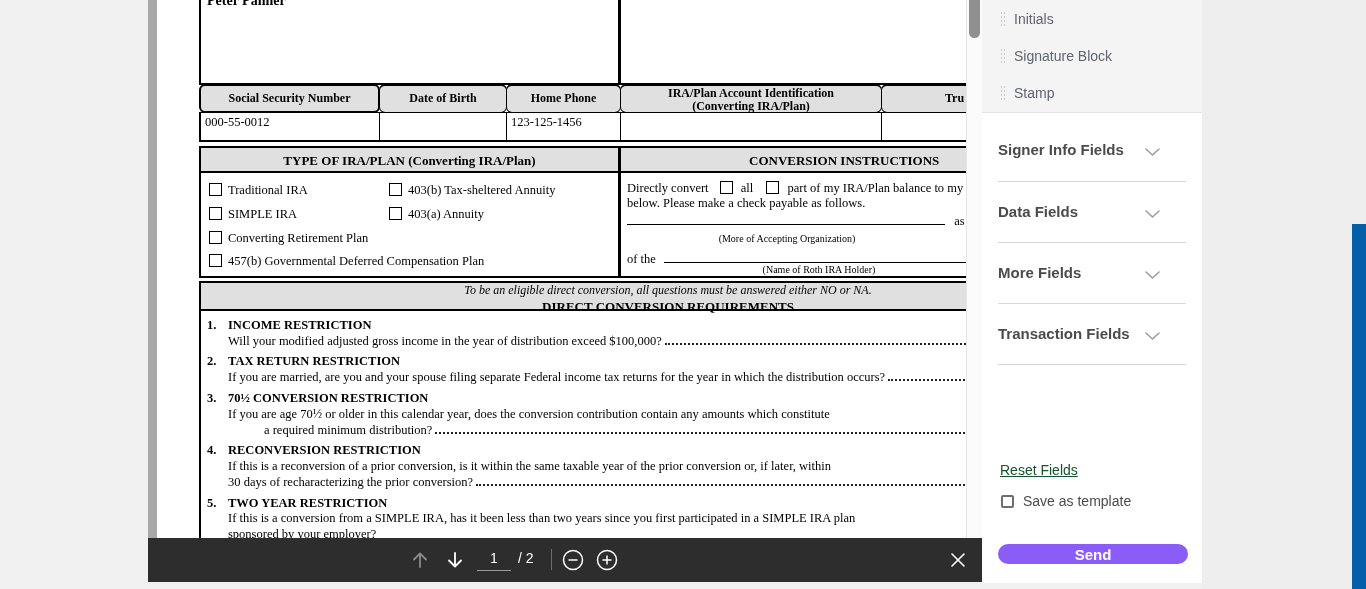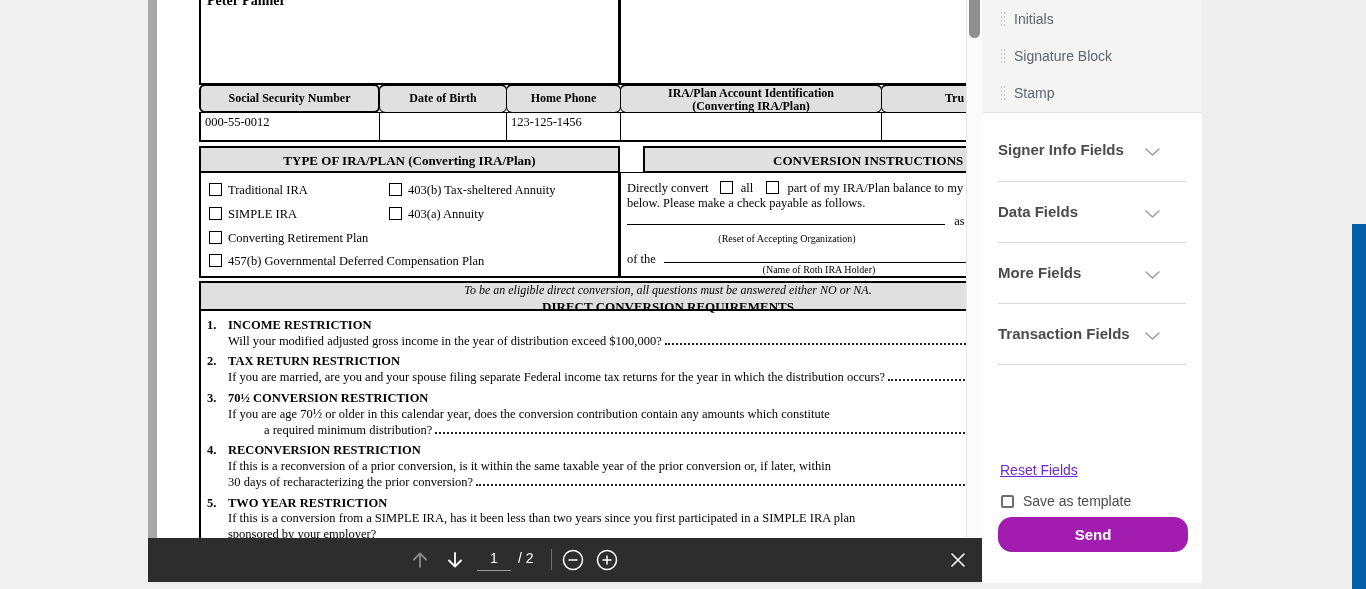--- a/index.html
+++ b/index.html
@@ -41,26 +41,26 @@
   .sidebar { left:982px; top:0; width:220px; height:583px; background:#ffffff; }
   .tray { position:absolute; left:0; top:0; width:220px; height:113px; background:#f4f4f4; border-bottom:1px solid #e3e3e3; }
   .tray-item { position:absolute; left:18px; height:18px; display:flex; align-items:center; cursor:grab; }
   .drag-handle { width:5px; height:16px; margin-right:9px;
       background-image: radial-gradient(circle, #c7cace 1.1px, transparent 1.1px);
       background-size: 3px 4px; }
   .tray-label { font-size:14px; color:#5f6570; }
   .section-label { position:absolute; left:16px; font-size:15px; font-weight:bold; color:#4b4b4b; cursor:pointer; }
   .chev { position:absolute; left:162px; cursor:pointer; }
   .sep { position:absolute; left:16px; width:188px; height:1px; background:#d7d7d7; }
-  .reset-link { position:absolute; left:18px; top:462px; font-size:14px; color:#6d28d9; text-decoration:underline; cursor:pointer; }
+  .reset-link { position:absolute; left:18px; top:462px; font-size:14px; color:#14532d; text-decoration:underline; cursor:pointer; }
   .save-row { position:absolute; left:19px; top:493px; display:flex; align-items:center; }
   .ui-cbx { width:13px; height:13px; border:2px solid #6e6e6e; border-radius:2px; background:#fff; cursor:pointer; }
   .save-label { margin-left:9px; font-size:14px; color:#4b4b4b; }
-  .send-btn { position:absolute; left:16px; top:517px; width:190px; height:35px; border:none; border-radius:14px;
-      background:#a21caf; color:#fff; font-weight:bold; font-size:15px; font-family:"Liberation Sans",sans-serif; cursor:pointer; }
+  .send-btn { position:absolute; left:16px; top:544px; width:190px; height:20px; border:none; border-radius:14px;
+      background:#8b5cf6; color:#fff; font-weight:bold; font-size:15px; font-family:"Liberation Sans",sans-serif; cursor:pointer; }
 
   
   .right-bg { left:1202px; top:0; width:164px; height:589px; background:#eeeeee; }
   .blue-strip { left:1352px; top:224px; width:14px; height:365px; background:#045fa8; }
 </style>
 </head>
 <body>
 
 <div class="screen">
 
@@ -80,21 +80,21 @@
       <div class="cell gray hdr" style="left:421px; top:84px; width:262px; height:29px; border-top-width:2px; padding:1px 18px 0 18px;">IRA/Plan Account Identification (Converting IRA/Plan)</div>
       <div class="cell gray hdr" style="left:682px; top:84px; width:256px; height:29px; border-top-width:2px; padding:6px 0 0 63px; text-align:left;">Tru</div>
 
       <div class="cell val" style="left:0; top:112px; width:181px; height:30px; border-left-width:2px; border-bottom-width:2px;">000-55-0012</div>
       <div class="cell val" style="left:180px; top:112px; width:128px; height:30px; border-bottom-width:2px;"></div>
       <div class="cell val" style="left:307px; top:112px; width:115px; height:30px; border-bottom-width:2px;">123-125-1456</div>
       <div class="cell val" style="left:421px; top:112px; width:262px; height:30px; border-bottom-width:2px;"></div>
       <div class="cell val" style="left:682px; top:112px; width:256px; height:30px; border-bottom-width:2px;"></div>
 
       <div class="cell gray bandtitle" style="left:0; top:146px; width:421px; height:27px; border-width:2px; text-align:center; padding-top:5px;">TYPE OF IRA/PLAN (Converting IRA/Plan)</div>
-      <div class="cell gray bandtitle" style="left:444px; top:146px; width:518px; height:27px; border-width:2px; padding:5px 0 0 128px; white-space:nowrap;">CONVERSION INSTRUCTIONS</div>
+      <div class="cell gray bandtitle" style="left:420px; top:146px; width:518px; height:27px; border-width:2px; padding:5px 0 0 128px; white-space:nowrap;">CONVERSION INSTRUCTIONS</div>
 
       <div class="cell" style="left:0; top:172px; width:421px; height:106px; border-width:2px; border-top-width:1px;"></div>
 
       <div class="optrow" style="left:10px; top:183px;">
         <span class="cbx"></span><span>Traditional IRA</span>
       </div>
       <div class="optrow" style="left:10px; top:207px;">
         <span class="cbx"></span><span>SIMPLE IRA</span>
       </div>
       <div class="optrow" style="left:10px; top:231px;">
@@ -120,21 +120,21 @@
         <span>part of my IRA/Plan balance to my</span>
       </div>
       <div class="optrow" style="left:428px; top:196px;">
         <span>below. Please make a check payable as follows.</span>
       </div>
       <div class="optrow" style="left:428px; top:211px;">
         <span class="wline" style="width:318px; height:14px;"></span>
         <span style="margin-left:6px;">as</span>
         
       </div>
-      <div class="capt" style="left:428px; top:233px; width:320px;">(Reset of Accepting Organization)</div>
+      <div class="capt" style="left:428px; top:233px; width:320px;">(More of Accepting Organization)</div>
       <div class="optrow" style="left:428px; top:249px;font-family:Liberation Serif, serif;">
         <span>of the</span>
         <span class="wline" style="width:460px; height:14px; margin-left:5px;"></span>
       </div>
       <div class="capt" style="left:470px; top:264px; width:300px;">(Name of Roth IRA Holder)</div>
 
       <div class="cell gray" style="left:0; top:281px; width:938px; height:30px; border-width:2px; text-align:center;">
         <div style="font-style:italic; font-size:12px;">To be an eligible direct conversion, all questions must be answered either NO or NA.</div>
         <div style="font-weight:bold; font-size:13px; margin-top:1px;">DIRECT CONVERSION REQUIREMENTS</div>
       </div>

